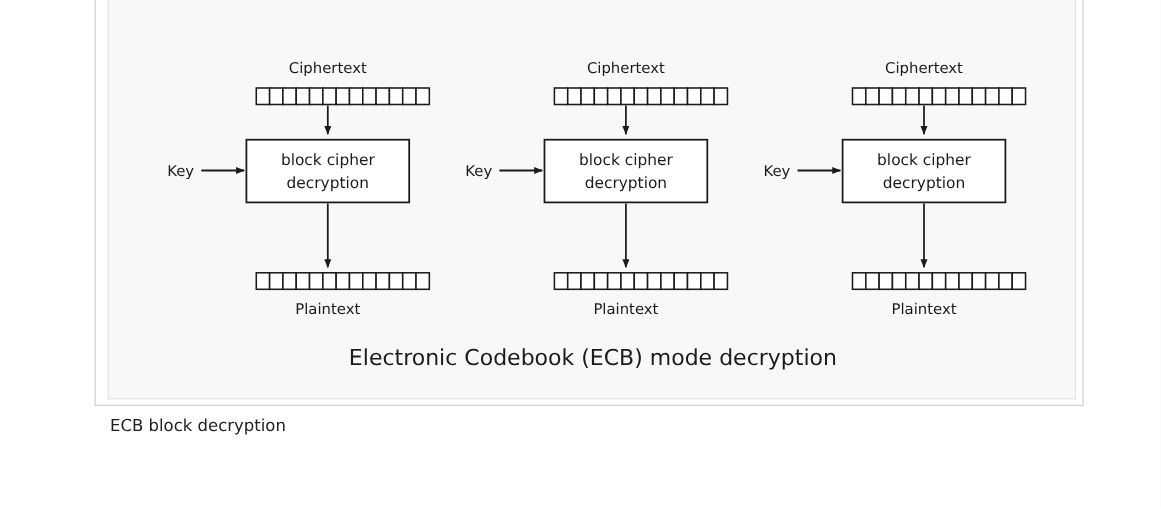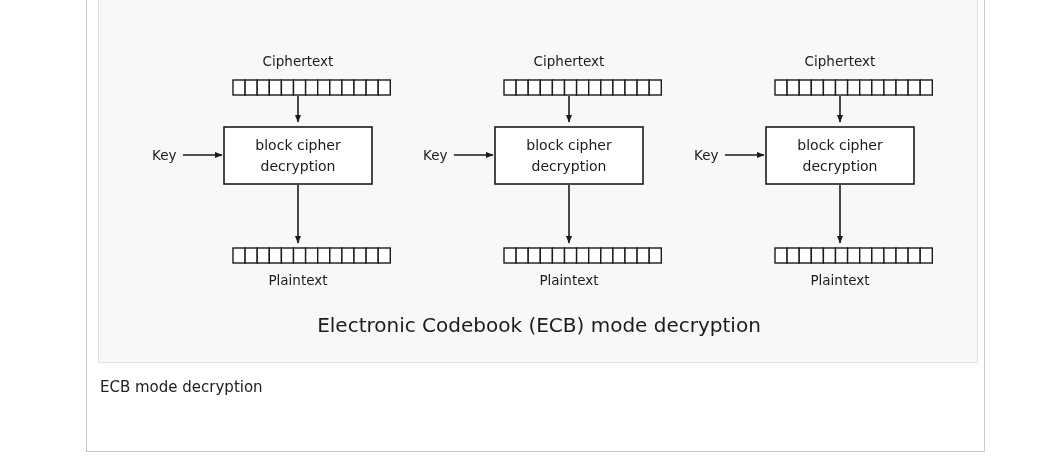--- a/index.html
+++ b/index.html
@@ -13,21 +13,21 @@
     font-family: "DejaVu Sans", "Liberation Sans", sans-serif;
     overflow: hidden;
   }
 
   
   #figure-container {
     position: absolute;
     left: 86px;
     top: 0px;
     width: 899px;
-    height: 452px;
+    height: 369px;
     border: 1px solid #c8ccd1;
     border-top: none;
     box-sizing: border-box;
     background: #ffffff;
   }
 
   
   #diagram-frame {
     position: absolute;
     left: 11px;
@@ -255,15 +255,15 @@
         </g>
 
         <text class="dg-label" x="741" y="285" text-anchor="middle">Plaintext</text>
       </g>
 
       <text class="dg-title" x="440" y="332" text-anchor="middle">Electronic Codebook (ECB) mode decryption</text>
 
     </svg>
   </div>
 
-  <div id="figure-caption">ECB mode decryption</div>
+  <div id="figure-caption">ECB block decryption</div>
 
 </div>
 
 </body></html>

